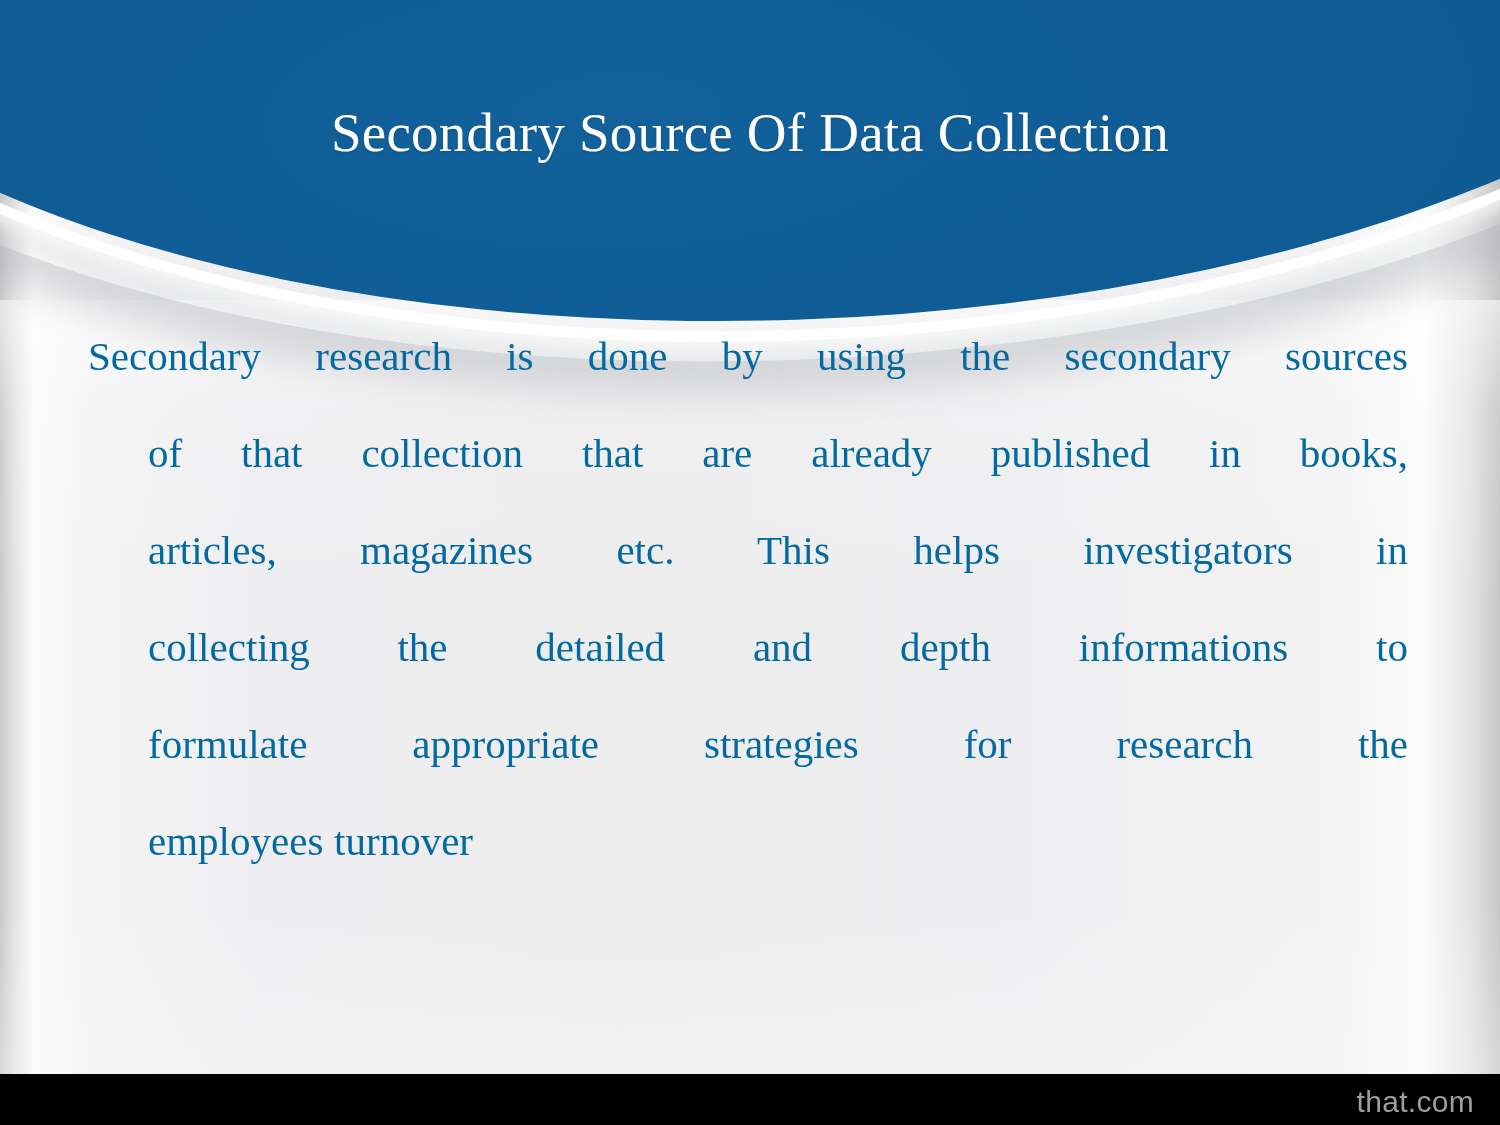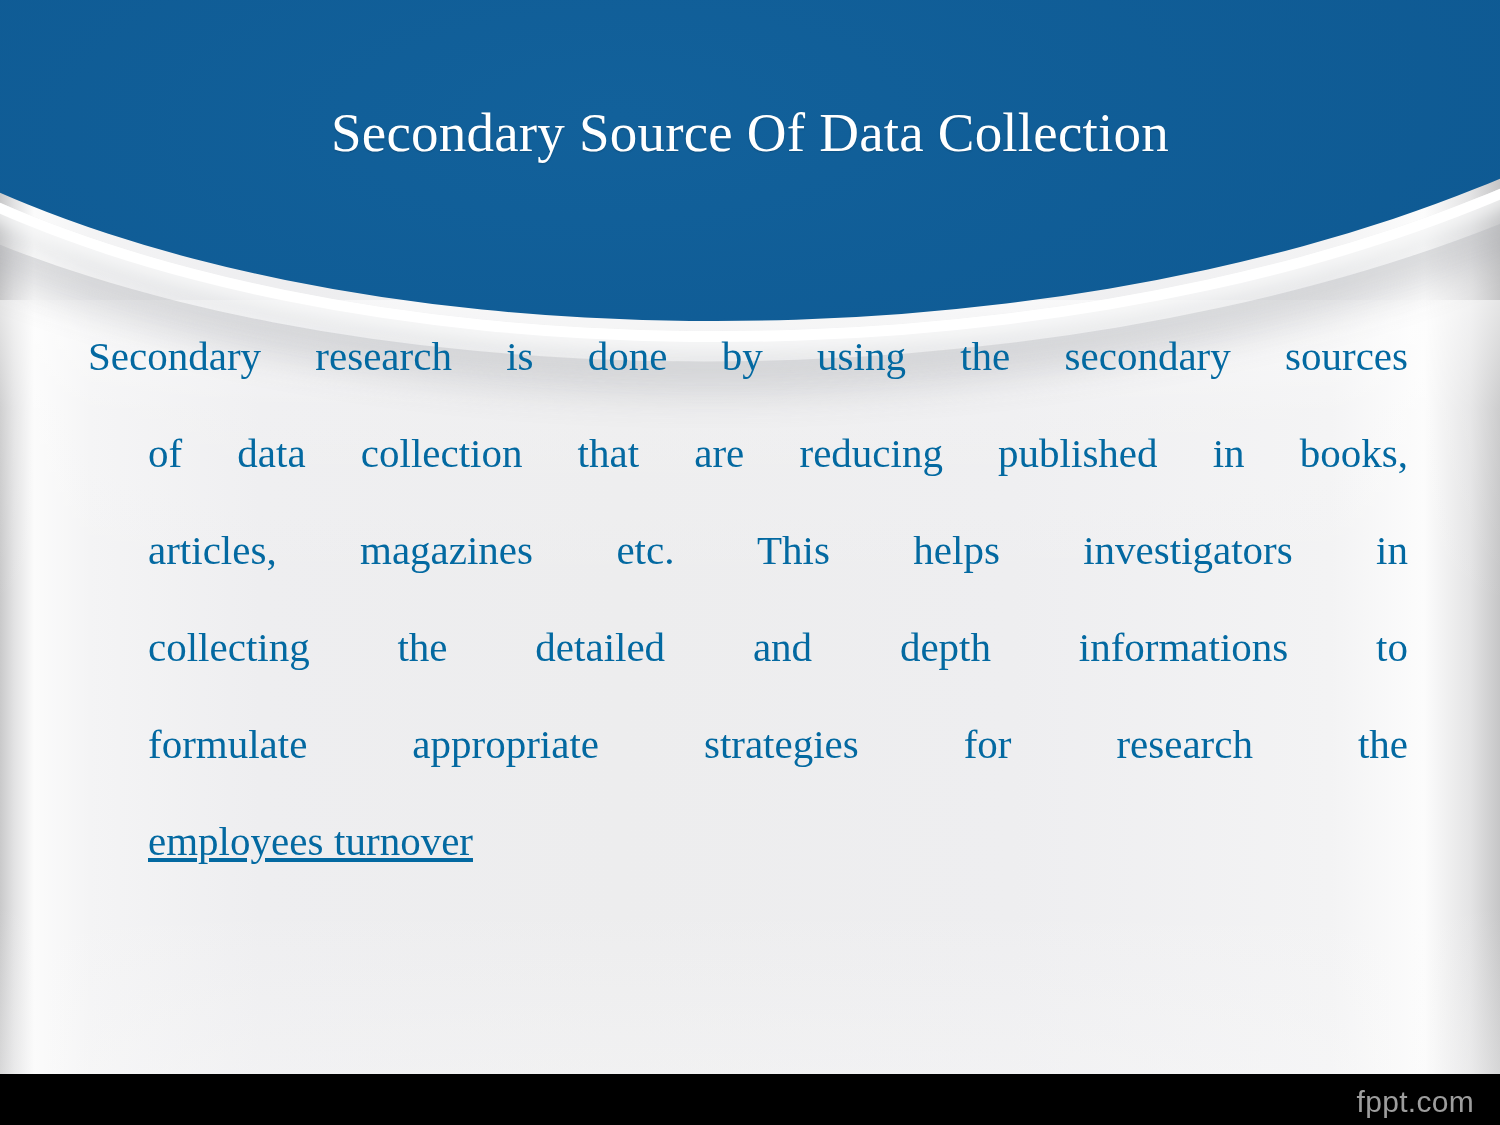--- a/index.html
+++ b/index.html
@@ -146,21 +146,20 @@
   .body-text .line.indent {
     padding-left: 60px;
   }
   .body-text .line.justify {
     text-align: justify;
     text-align-last: justify;
   }
   .body-text .line.last {
     text-align: center;
     text-align-last: left;
-    text-decoration: underline;
   }
 
   
   .footer-bar {
     position: absolute;
     left: 0;
     top: 1074px;
     width: 1500px;
     height: 51px;
     background: #000000;
@@ -187,24 +186,24 @@
 
   <div class="curve-shade"></div>
   <div class="curve-highlight"></div>
   <div class="header-band"></div>
 
   <div class="slide-title">Secondary Source Of Data Collection</div>
 
   <div class="body-block">
     <div class="body-text">
       <span class="line justify">Secondary research is done by using the secondary sources</span>
-      <span class="line indent justify">of data collection that are reducing published in books,</span>
+      <span class="line indent justify">of that collection that are already published in books,</span>
       <span class="line indent justify">articles, magazines etc. This helps investigators in</span>
       <span class="line indent justify">collecting the detailed and depth informations to</span>
       <span class="line indent justify">formulate appropriate strategies for research the</span>
       <span class="line indent last">employees turnover</span>
     </div>
   </div>
 
   <div class="footer-bar"></div>
-  <div class="footer-logo">fppt.com</div>
+  <div class="footer-logo">that.com</div>
 
 </div>
 
 </body></html>

